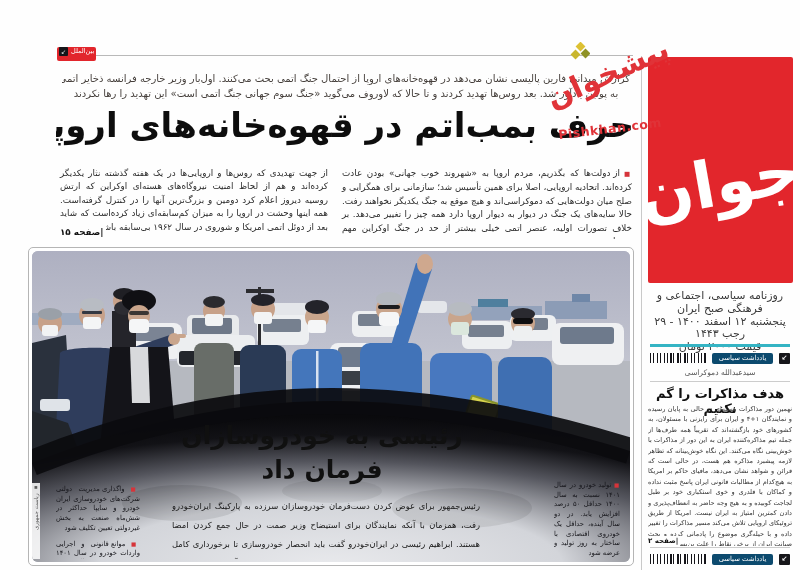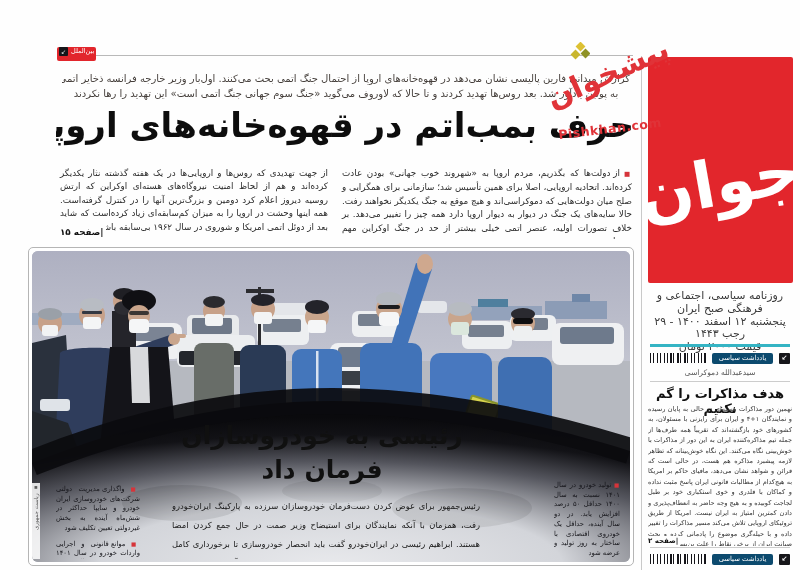--- a/index.html
+++ b/index.html
@@ -264,21 +264,21 @@
         <div>رئیسی به خودروسازان</div>
         <div>فرمان داد</div>
       </div>
       <div class="ph-lede">رئیس‌جمهور برای عوض کردن دست‌فرمان خودروسازان سرزده به پارکینگ ایران‌خودرو رفت، همزمان با آنکه نمایندگان برای استیضاح وزیر صمت در حال جمع کردن امضا هستند. ابراهیم رئیسی در ایران‌خودرو گفت باید انحصار خودروسازی تا برخورداری کامل مردم از خودرو شکسته شود. چند فرمان هم داد که برخی کارشناسان آنها را خیلی رؤیایی می‌دانند اما رئیس‌جمهور سال آینده می‌خواهد نشان دهد کار نشد ندارد</div>
 
       <div class="ph-bul right">
         <div class="bullet">تولید خودرو در سال ۱۴۰۱ نسبت به سال ۱۴۰۰ حداقل ۵۰ درصد افزایش یابد. در دو سال آینده، حداقل یک خودروی اقتصادی با ساختار به روز تولید و عرضه شود</div>
 
       </div>
       <div class="ph-bul left">
-        <div class="bullet">واگذاری مدیریت دولتی شرکت‌های خودروسازی ایران خودرو و سایپا حداکثر در شش‌ماه آینده به بخش غیردولتی تعیین تکلیف شود</div>
+        <div class="bullet">واگذاری مدیریت دولتی شرکت‌های خودروسازی ایران خودرو و سایپا حداکثر در شش‌ماه صنعت به بخش غیردولتی تعیین تکلیف شود</div>
         <div class="bullet">موانع قانونی و اجرایی واردات خودرو در سال ۱۴۰۱ حداکثر در سه‌ماه آینده رفع شود و با افزایش صادرات خودرو و قطعات نسبت صادرات به واردات در صنعت خودرو افزایش یابد</div>
       </div>
 
       <div class="ph-credit">
         <span>▪</span>
         <span>ریاست جمهوری</span>
       </div>
     </div>
   </div>
 

